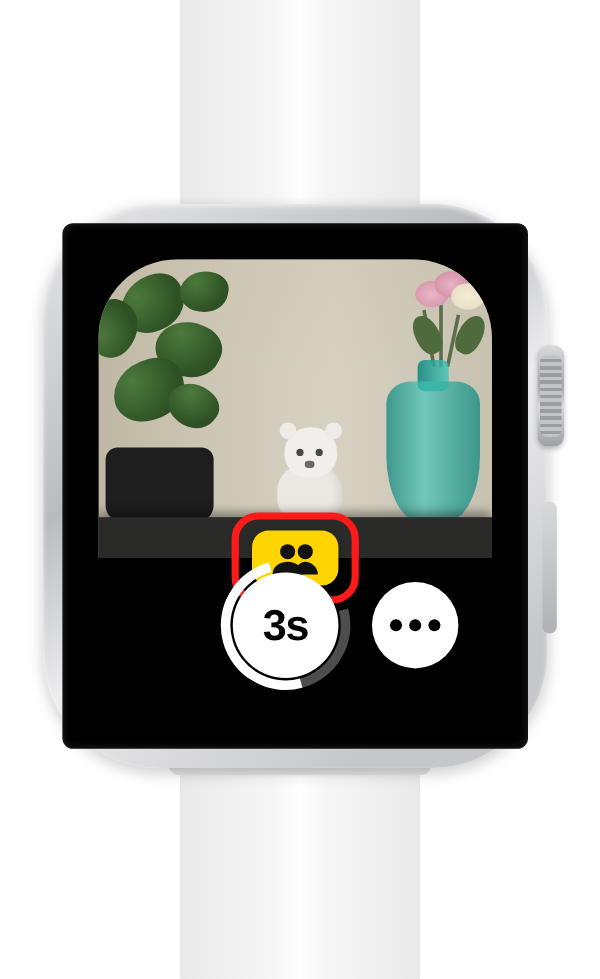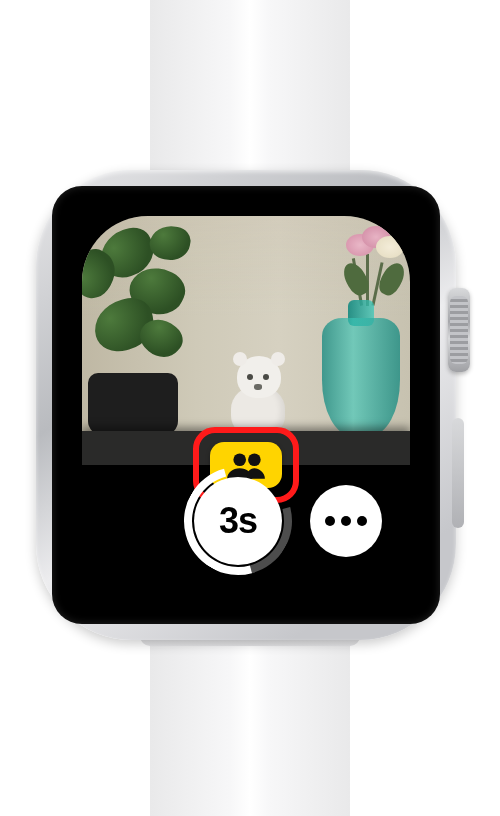--- a/index.html
+++ b/index.html
@@ -54,21 +54,21 @@
     border-radius: 96px;
     background: linear-gradient(145deg, #e8e8ea, #b9bbbf 35%, #ededef 55%, #c6c7cb 85%);
     box-shadow: 0 4px 12px rgba(0,0,0,0.2), inset 0 2px 4px rgba(255,255,255,0.6);
   }
   .watch-case .inner {
     position: absolute;
     left: 16px;
     top: 16px;
     right: 16px;
     bottom: 16px;
-    border-radius: 30px;
+    border-radius: 9px;
     background: #000;
     box-shadow: inset 0 0 8px rgba(255,255,255,0.15);
   }
 
   
   .crown {
     position: absolute;
     right: -14px;
     top: 118px;
     width: 22px;

